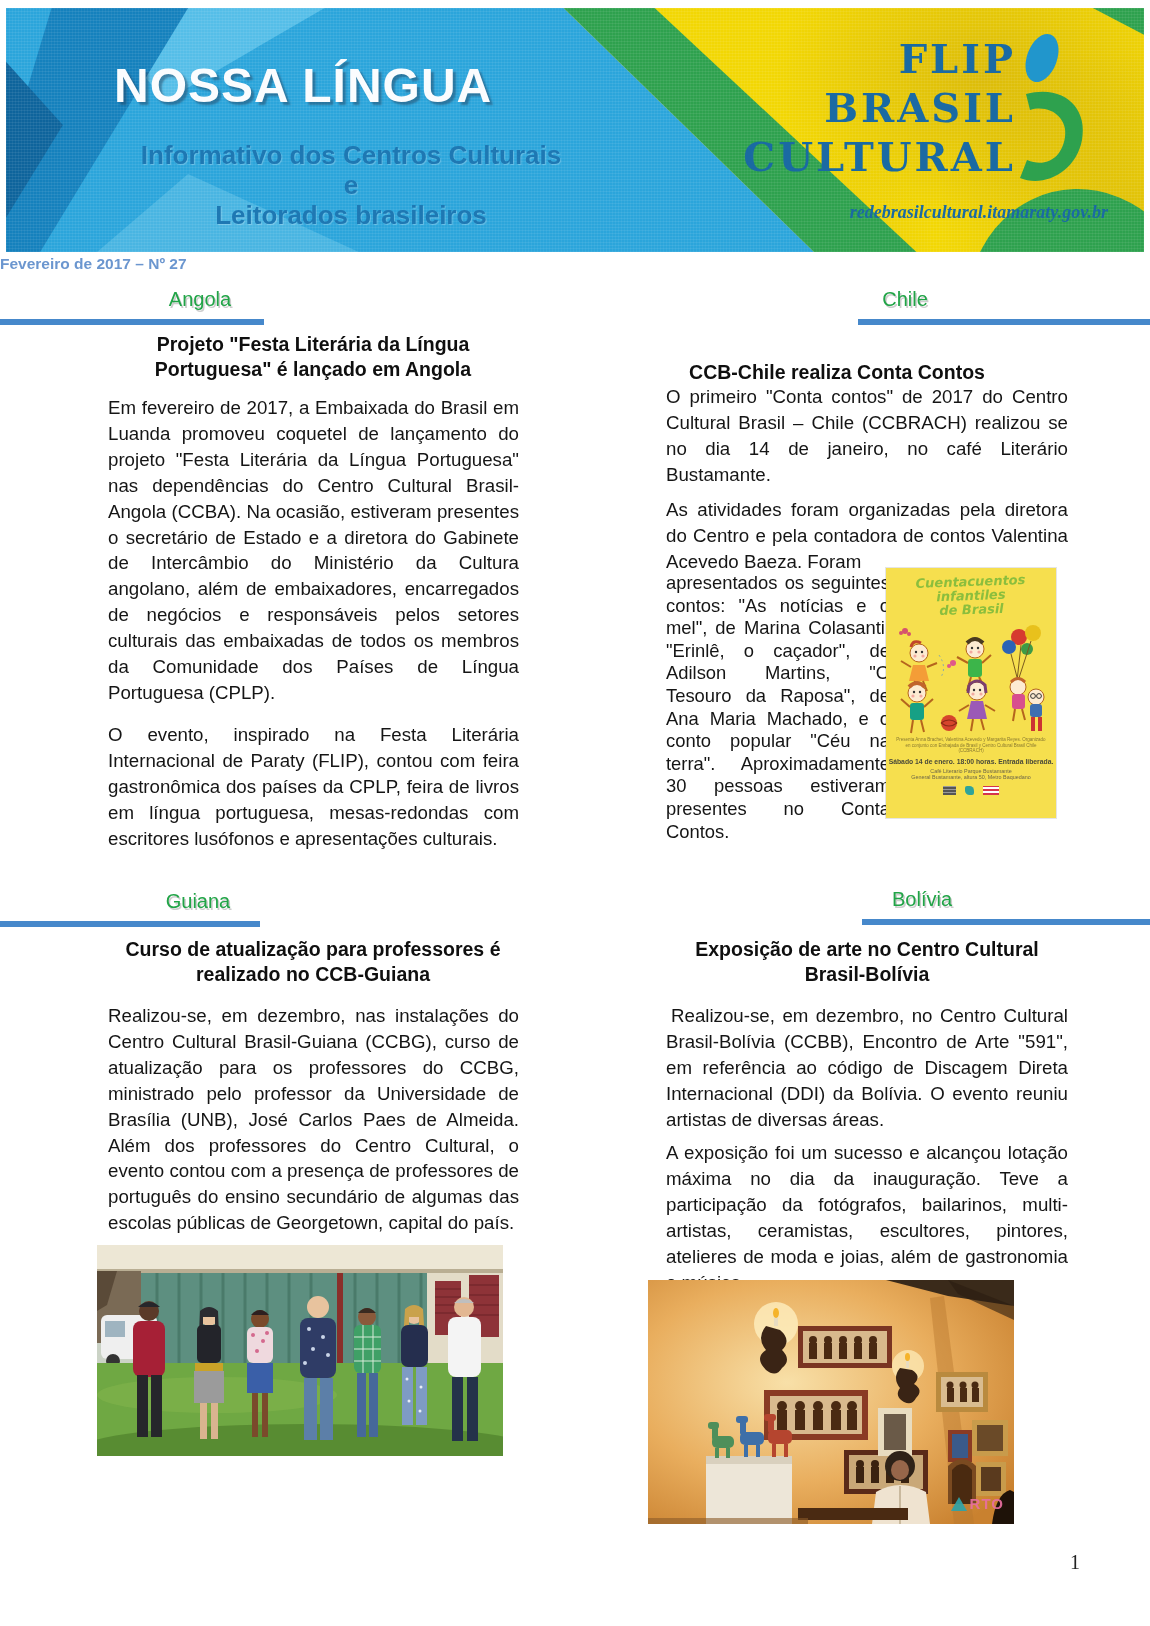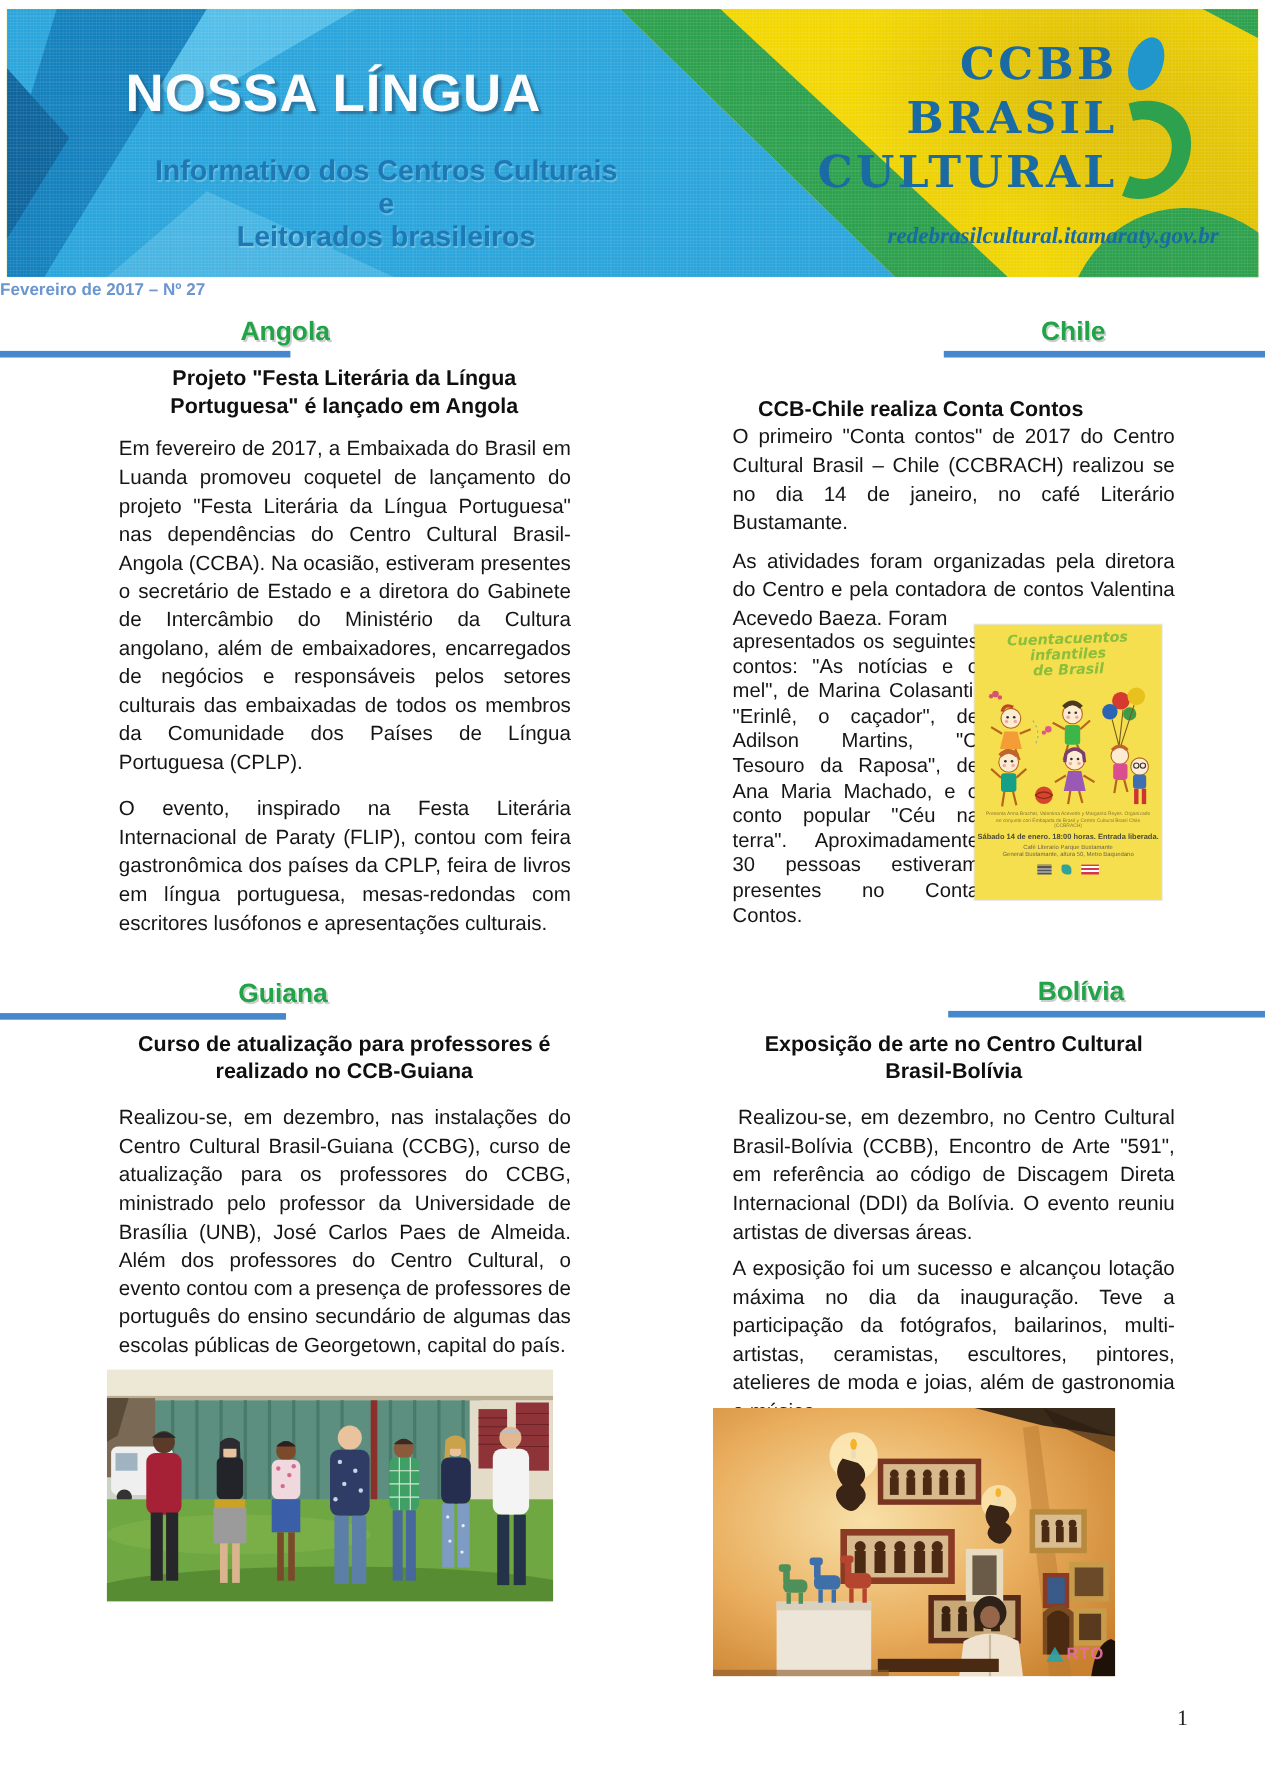--- a/index.html
+++ b/index.html
@@ -28,28 +28,28 @@
      repeating-linear-gradient(0deg, rgba(255,255,255,.07) 0 1px, transparent 1px 3px),
      repeating-linear-gradient(90deg, rgba(255,255,255,.05) 0 1px, transparent 1px 3px);}
   .bn-title{position:absolute;left:108px;top:50px;font-size:48px;font-weight:bold;color:#FAFCFE;
      letter-spacing:1px;text-shadow:3px 3px 2px rgba(35,70,100,.5);white-space:nowrap;}
   .bn-sub{position:absolute;left:130px;top:132px;width:430px;text-align:center;color:#1E78B3;
      font-weight:bold;font-size:26px;line-height:30px;text-shadow:1px 1px 1px rgba(255,255,255,.25);}
   .bn-brand{position:absolute;right:128px;top:26px;text-align:right;color:#1A6AA3;
      font-family:"DejaVu Serif",serif;font-weight:bold;line-height:49px;letter-spacing:3px;}
   .bn-brand div{font-size:40px;}
   .bn-url{position:absolute;right:36px;top:194px;font-family:"Liberation Serif",serif;
-     font-style:italic;font-weight:bold;font-size:21px;color:#1A6AA3;}
+     font-style:italic;font-weight:bold;font-size:18px;color:#1A6AA3;}
   .bn-swoosh{position:absolute;right:52px;top:24px;}
 
   
   .date-line{position:absolute;top:255px;left:0;width:1087px;color:#6B96CF;
      font-weight:bold;font-size:15.5px;}
-  .sec-label{position:absolute;width:200px;text-align:right;color:#21A447;font-size:24px;
-     font-weight:bold;text-shadow:1.5px 1.5px 0 rgba(130,130,130,.4);}
+  .sec-label{position:absolute;width:200px;text-align:center;color:#21A447;font-size:20px;
+     font-weight:normal;text-shadow:1.5px 1.5px 0 rgba(130,130,130,.4);}
   .sec-rule{position:absolute;height:6px;background:#4688CB;}
   .art-title{position:absolute;text-align:center;font-weight:bold;font-size:19.5px;line-height:25px;color:#0f0f0f;}
   .para{position:absolute;text-align:justify;font-size:18.7px;line-height:25.9px;color:#151515;}
   .para-narrow{line-height:22.6px;font-size:18.4px;}
   .page-num{position:absolute;left:1070px;top:1551px;font-family:"Liberation Serif",serif;font-size:20px;color:#222;}
 
   
   .poster{position:absolute;left:886px;top:568px;width:170px;height:250px;background:#F6DF4E;
      box-shadow:0 0 0 1px rgba(0,0,0,.10);overflow:hidden;}
   .poster-title{margin-top:7px;text-align:center;color:#8BBE3D;font-style:italic;font-weight:bold;
@@ -91,21 +91,21 @@
     <div class="bn-green-br"></div>
     <div class="bn-layer bn-tex"></div>
 
     <div class="bn-title">NOSSA LÍNGUA</div>
     <div class="bn-sub">
       <div>Informativo dos Centros Culturais e</div>
       <div>Leitorados brasileiros</div>
     </div>
 
     <div class="bn-brand">
-      <div>CCBB</div>
+      <div>FLIP</div>
       <div>BRASIL</div>
       <div>CULTURAL</div>
     </div>
     <svg class="bn-swoosh" width="74" height="160" viewBox="0 0 74 160">
       <ellipse cx="24" cy="26" rx="15" ry="25" fill="#2196CC" transform="rotate(20 24 26)"></ellipse>
       <path d="M8 62 C46 52 70 76 64 108 C58 140 26 156 2 146 L9 128 C28 136 44 126 47 105 C50 86 32 72 12 78 Z" fill="#2EA14E"></path>
     </svg>
     <div class="bn-url">redebrasilcultural.itamaraty.gov.br</div>
   </div>
 

